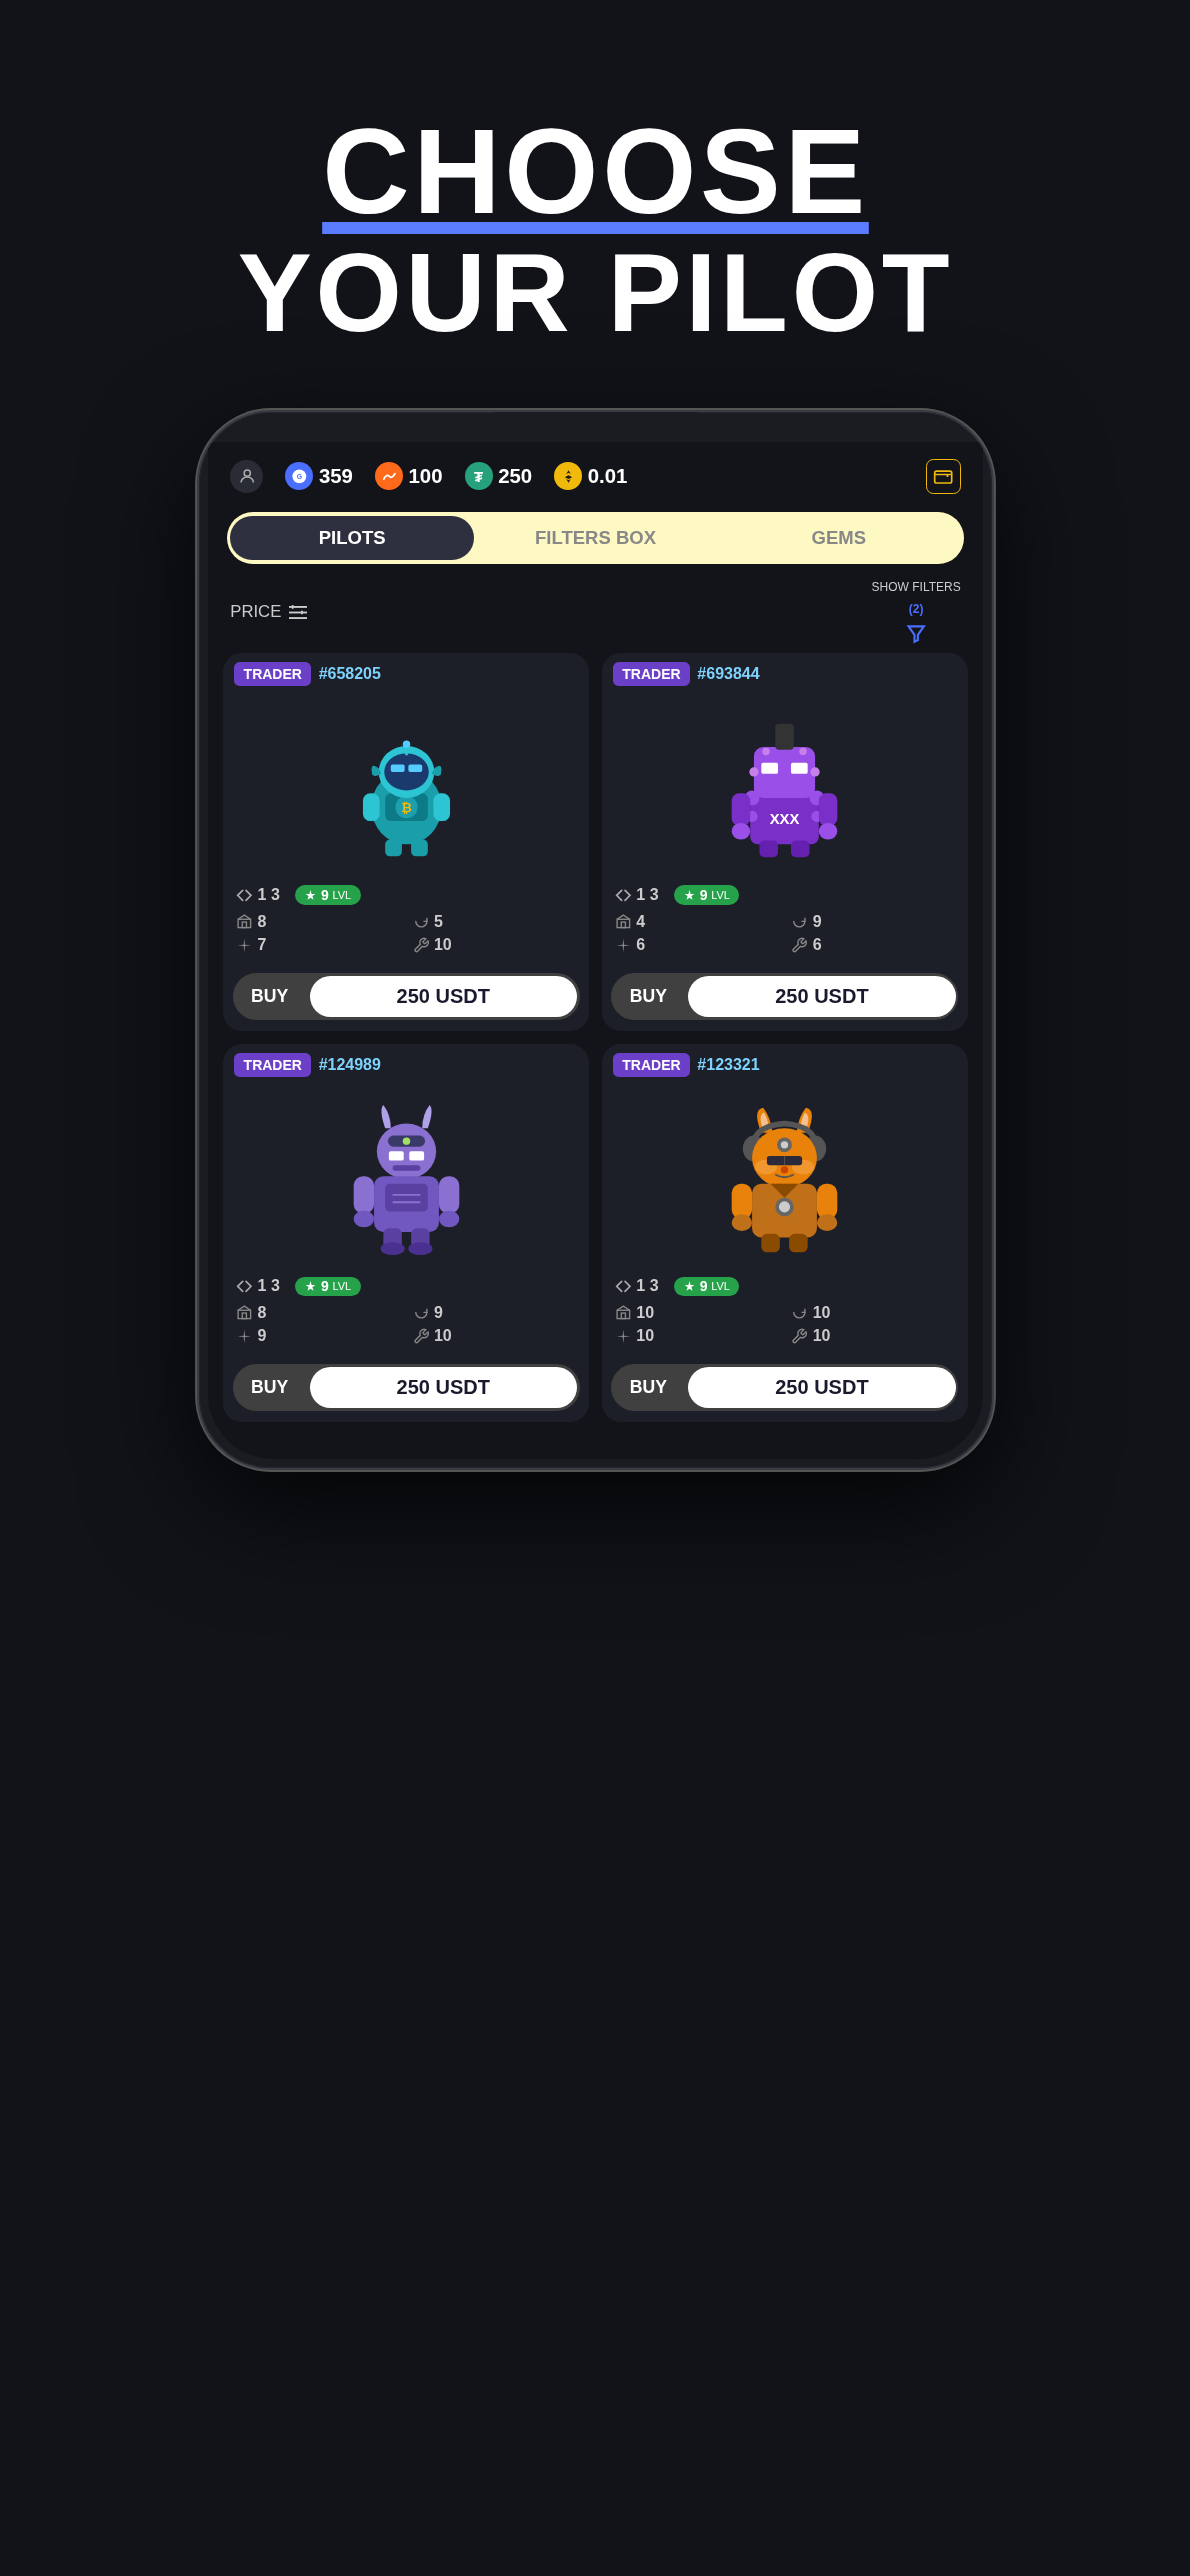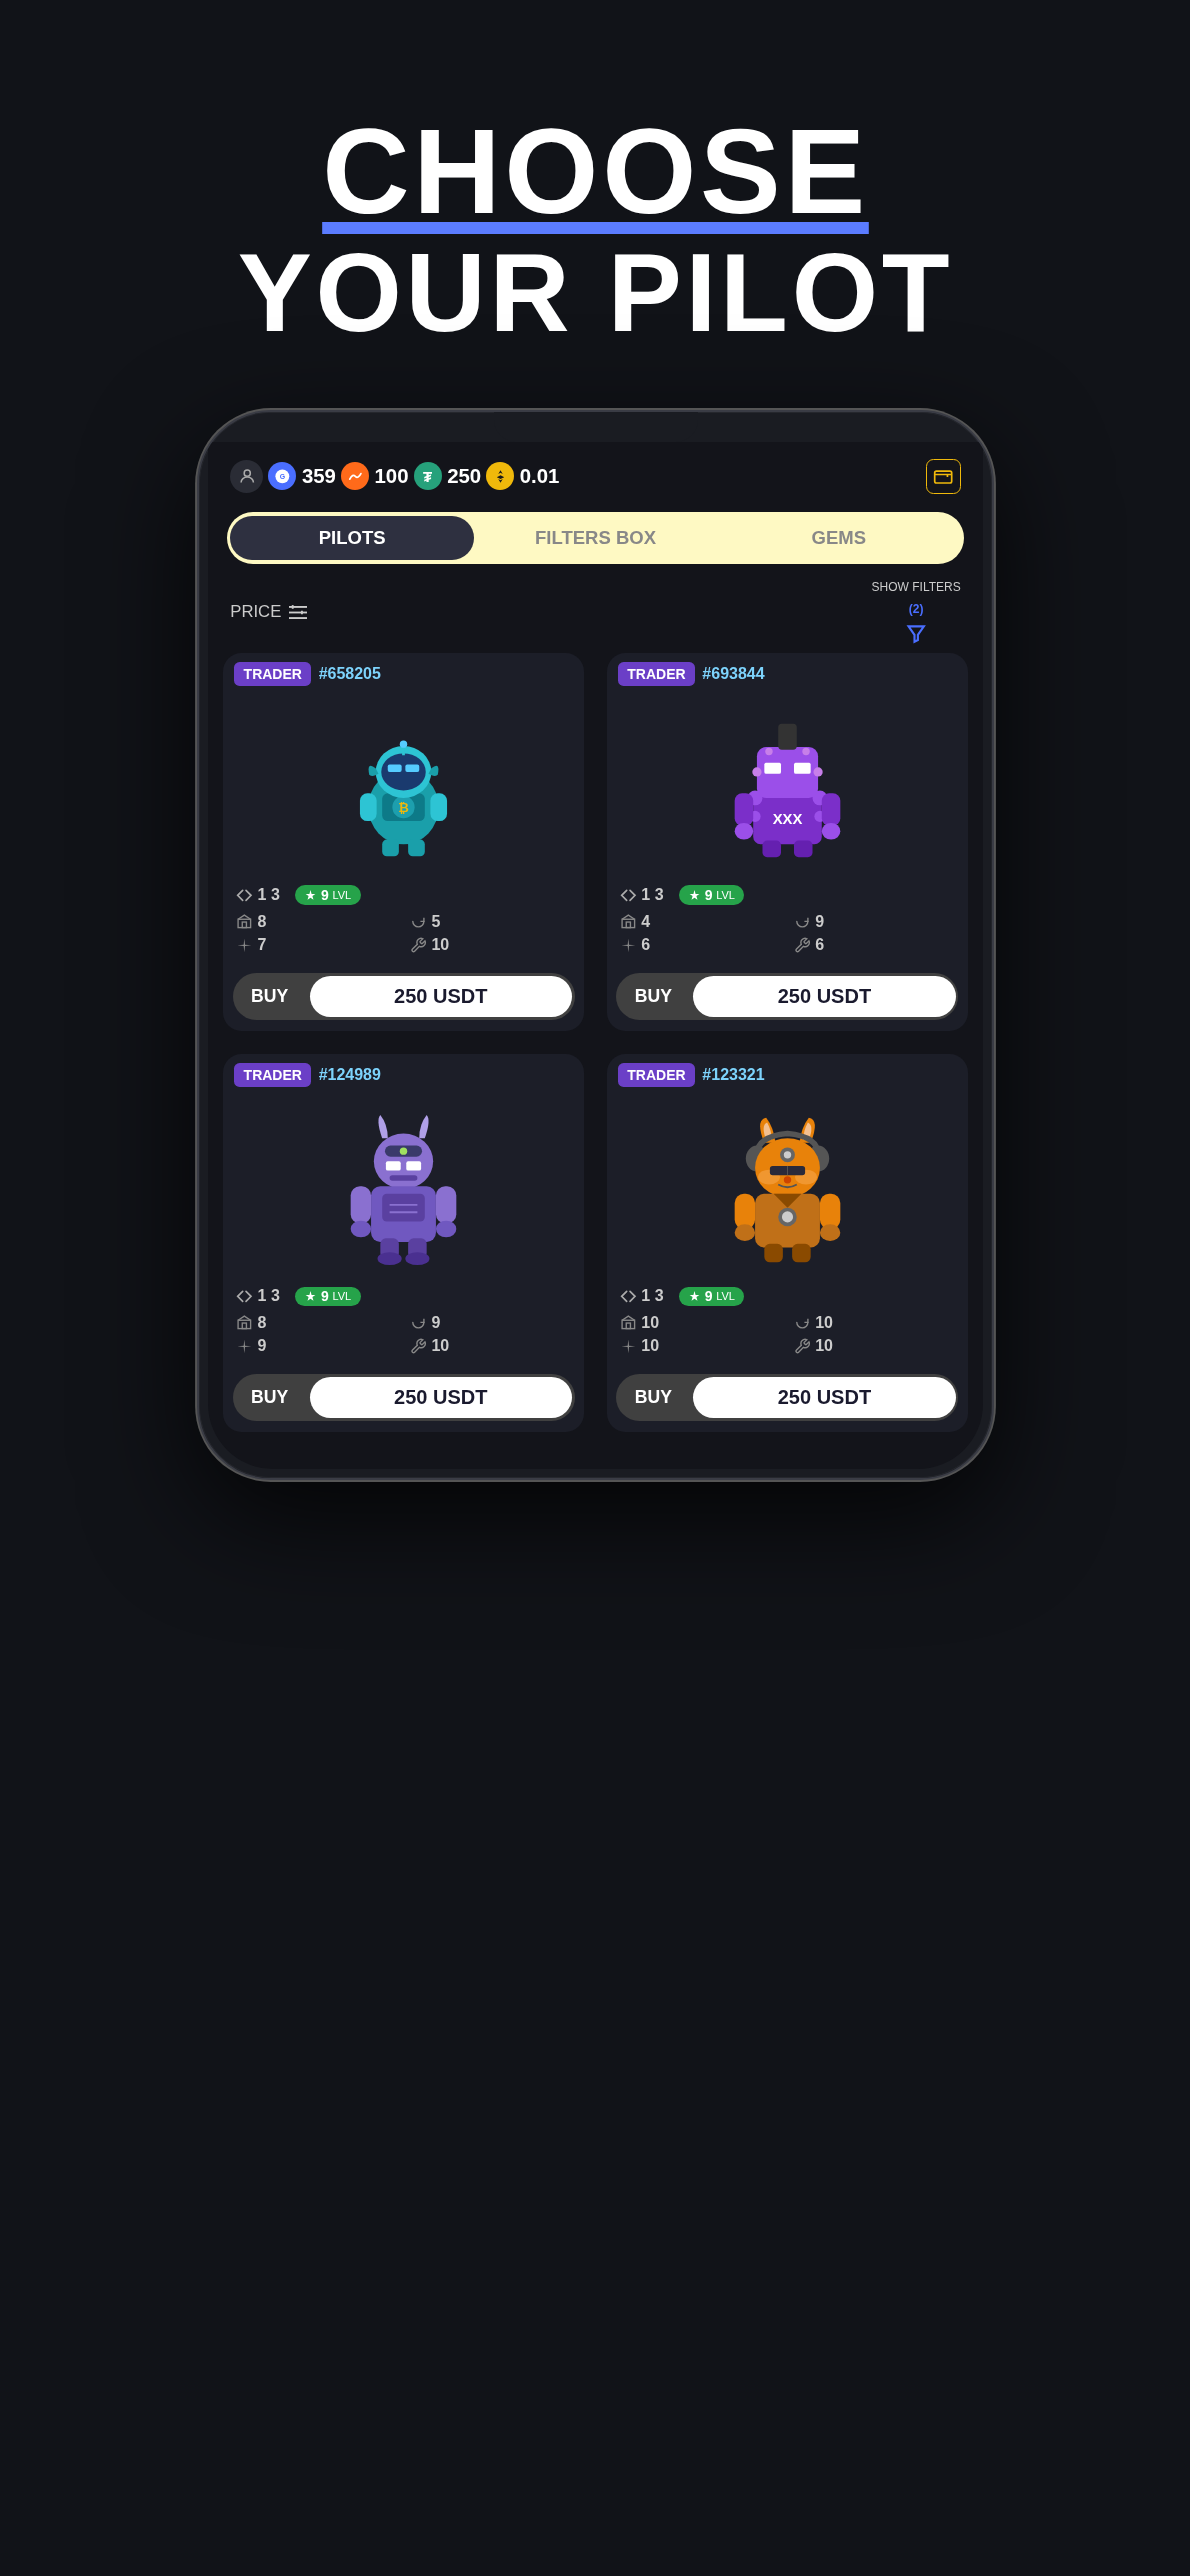--- a/index.html
+++ b/index.html
@@ -78,21 +78,21 @@
       border-radius: 0 0 65px 65px;
       overflow: hidden;
       padding-bottom: 37px;
     }
 
     
     .wallet-row {
       display: flex;
       align-items: center;
       padding: 16.7px 22px 9.3px;
-      gap: 5px;
+      gap: 22px;
     }
 
     .user-icon {
       width: 33px;
       height: 33px;
       border-radius: 50%;
       background: #2a2c35;
       display: flex;
       align-items: center;
       justify-content: center;
@@ -186,21 +186,21 @@
       gap: 7.4px;
       font-size: 12px;
       color: #ccc;
       flex-direction: column;
     }
 
     
     .pilots-grid {
       display: grid;
       grid-template-columns: 1fr 1fr;
-      gap: 23px;
+      gap: 13px;
       padding: 0 15px;
     }
 
     
     .pilot-card {
       background: #1c1e28;
       border-radius: 18.5px;
       overflow: hidden;
       position: relative;
     }

